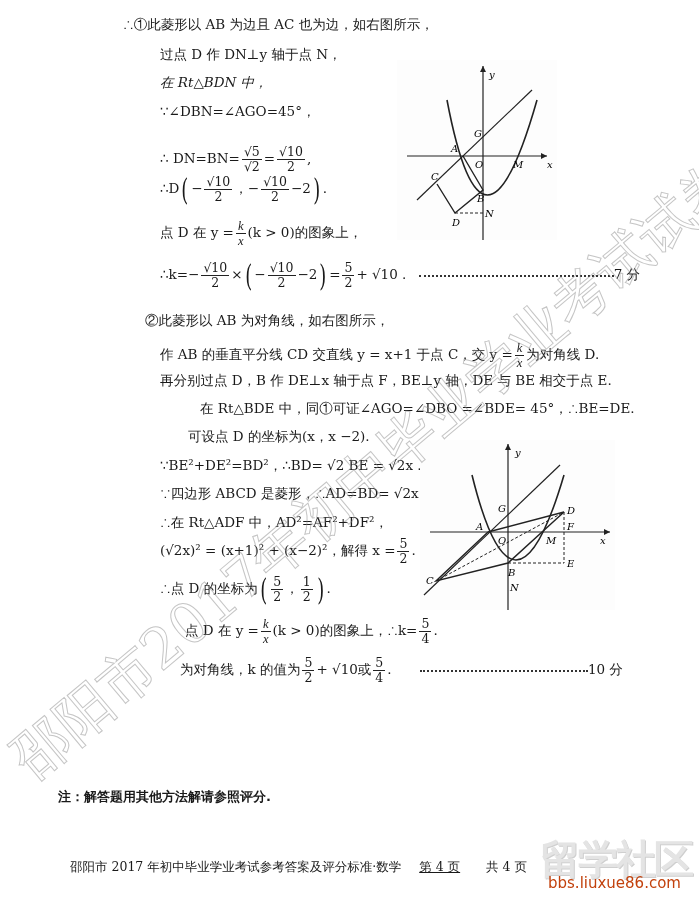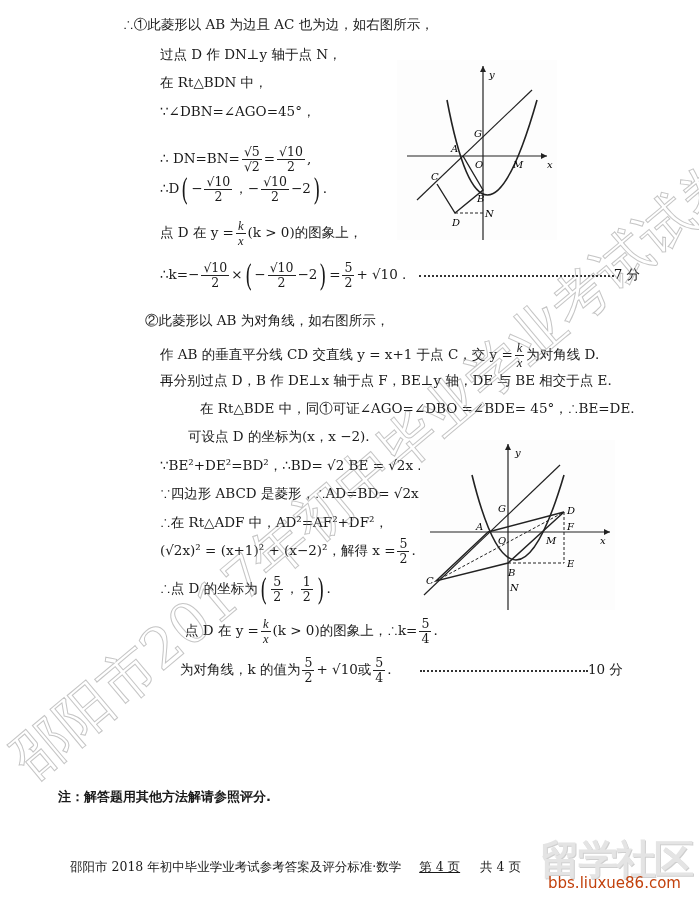--- a/index.html
+++ b/index.html
@@ -21,21 +21,21 @@
   .logo .big { position: absolute; left: 0; top: 0; font-size: 40px; font-weight: bold; font-family: Liberation Sans, sans-serif; color: #e4e4e4; letter-spacing: -2px; text-shadow: 1px 1px 0 #cfcfcf; }
   .logo .url { position: absolute; left: 8px; top: 42px; font-size: 15px; font-family: "DejaVu Sans", sans-serif; color: #c2410c; }
 </style>
 </head>
 <body>
 
 <div class="page">
 
   <div class="line" style="left:123px; top:14px;">∴①此菱形以 AB 为边且 AC 也为边，如右图所示，</div>
   <div class="line" style="left:160px; top:44px;">过点 D 作 DN⊥y 轴于点 N，</div>
-  <div class="line" style="left:160px; top:72px;">在 Rt△BDN 中，</div>
+  <div class="line" style="left:160px; top:72px;font-style:italic;">在 Rt△BDN 中，</div>
   <div class="line" style="left:160px; top:101px;">∵∠DBN=∠AGO=45°，</div>
 
   <div class="line" style="left:160px; top:130px; line-height:32px;margin-top:12px;">
     <span>∴ DN=BN=</span><span class="frac">
         <span class="num">√5</span>
         <span class="den">√2</span>
       </span>=<span class="frac">
         <span class="num">√10</span>
         <span class="den">2</span>
       </span>,
@@ -162,23 +162,23 @@
     <text x="180" y="104" font-size="10" font-style="italic">x</text>
     <text x="88" y="136" font-size="10" font-style="italic">B</text>
     <text x="147" y="127" font-size="10" font-style="italic">E</text>
     <text x="6" y="144" font-size="10" font-style="italic">C</text>
     <text x="90" y="151" font-size="10" font-style="italic">N</text>
   </svg>
 
   <div class="line note" style="left:58px; top:787px;text-align:center;">注：解答题用其他方法解请参照评分.</div>
 
   <div class="line footer" style="left:70px; top:857px;">
-    <span>邵阳市 2018 年初中毕业学业考试参考答案及评分标准·数学</span>
+    <span>邵阳市 2017 年初中毕业学业考试参考答案及评分标准·数学</span>
     <span style="margin-left:14px;text-decoration:underline;">第 4 页</span>
-    <span style="margin-left:16px;">共 4 页</span>
+    <span style="margin-left:22px;">共 4 页</span>
   </div>
 
   <div class="watermark" style="left:45px; top:720px; transform: rotate(-40deg);">邵阳市2017年初中毕业学业考试试卷</div>
 
   <div class="logo">
     <span class="big">留学社区</span>
     <span class="url">bbs.liuxue86.com</span>
   </div>
 </div>
 

